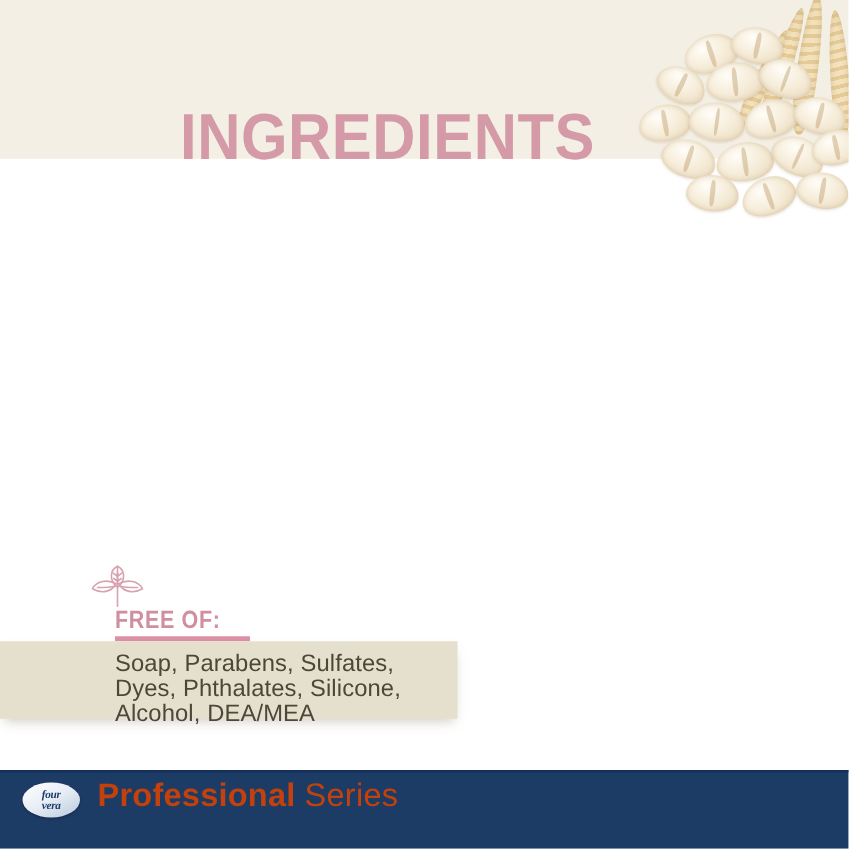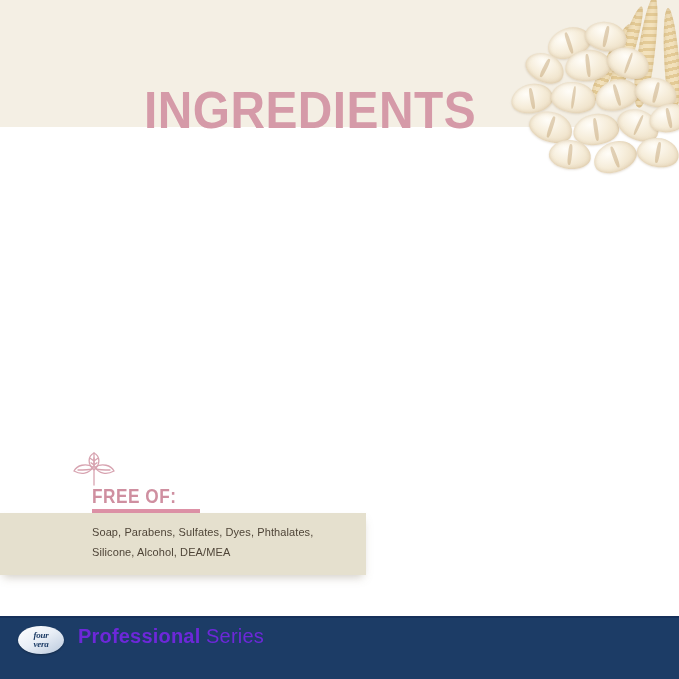--- a/index.html
+++ b/index.html
@@ -150,21 +150,21 @@
     height: 62px;
     background: #e5e0ce;
     box-shadow: 0 5px 9px -3px rgba(120,110,85,.35);
   }
   .free-of-list {
     position: absolute;
     left: 92px;
     top: 522px;
     width: 262px;
     color: #4f4538;
-    font-size: 11px;
+    font-size: 19px;
     line-height: 20px;
     letter-spacing: 0.1px;
   }
 
   
   .footer-bar {
     position: absolute;
     left: 0;
     top: 616px;
     width: 679px;
@@ -220,23 +220,23 @@
     right: 16px;
     top: -9px;
     width: 13px;
     height: 13px;
     color: #ffffff;
   }
   .pro-series {
     margin-left: 14px;
     white-space: nowrap;
     flex: 0 0 auto;
-    font-size: 20px;
+    font-size: 26px;
     line-height: 20px;
-    color: #6d28d9;
+    color: #c2410c;
   }
   .pro-series .pro {
     font-weight: bold;
     letter-spacing: 0.2px;
   }
   .pro-series .series {
     font-weight: normal;
     letter-spacing: 0.2px;
   }
 </style>

